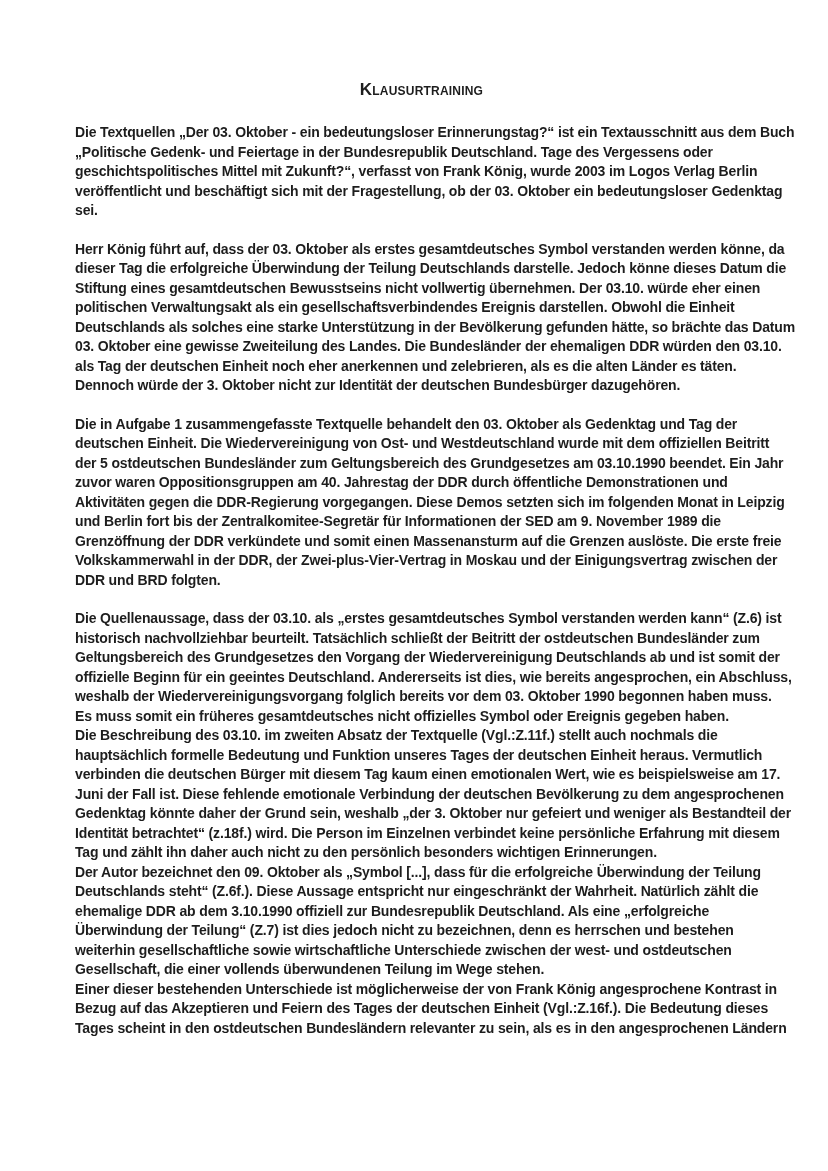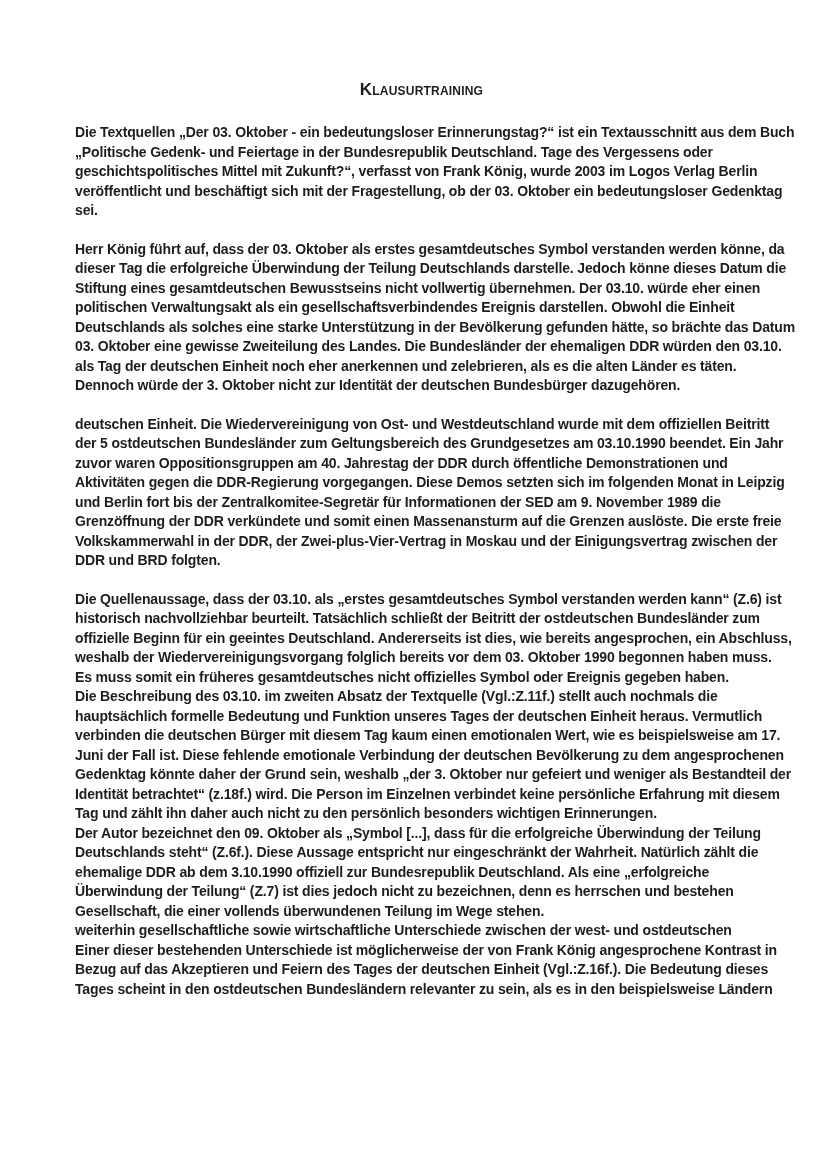--- a/index.html
+++ b/index.html
@@ -67,46 +67,48 @@
         <div class="line">Herr König führt auf, dass der 03. Oktober als erstes gesamtdeutsches Symbol verstanden werden könne, da</div>
         <div class="line">dieser Tag die erfolgreiche Überwindung der Teilung Deutschlands darstelle. Jedoch könne dieses Datum die</div>
         <div class="line">Stiftung eines gesamtdeutschen Bewusstseins nicht vollwertig übernehmen. Der 03.10. würde eher einen</div>
         <div class="line">politischen Verwaltungsakt als ein gesellschaftsverbindendes Ereignis darstellen. Obwohl die Einheit</div>
         <div class="line">Deutschlands als solches eine starke Unterstützung in der Bevölkerung gefunden hätte, so brächte das Datum</div>
         <div class="line">03. Oktober eine gewisse Zweiteilung des Landes. Die Bundesländer der ehemaligen DDR würden den 03.10.</div>
         <div class="line">als Tag der deutschen Einheit noch eher anerkennen und zelebrieren, als es die alten Länder es täten.</div>
         <div class="line">Dennoch würde der 3. Oktober nicht zur Identität der deutschen Bundesbürger dazugehören.</div>
       </div>
       <div class="para">
+        <div class="line">Die in Aufgabe 1 zusammengefasste Textquelle behandelt den 03. Oktober als Gedenktag und Tag der</div>
         <div class="line">deutschen Einheit. Die Wiedervereinigung von Ost- und Westdeutschland wurde mit dem offiziellen Beitritt</div>
         <div class="line">der 5 ostdeutschen Bundesländer zum Geltungsbereich des Grundgesetzes am 03.10.1990 beendet. Ein Jahr</div>
         <div class="line">zuvor waren Oppositionsgruppen am 40. Jahrestag der DDR durch öffentliche Demonstrationen und</div>
         <div class="line">Aktivitäten gegen die DDR-Regierung vorgegangen. Diese Demos setzten sich im folgenden Monat in Leipzig</div>
         <div class="line">und Berlin fort bis der Zentralkomitee-Segretär für Informationen der SED am 9. November 1989 die</div>
         <div class="line">Grenzöffnung der DDR verkündete und somit einen Massenansturm auf die Grenzen auslöste. Die erste freie</div>
         <div class="line">Volkskammerwahl in der DDR, der Zwei-plus-Vier-Vertrag in Moskau und der Einigungsvertrag zwischen der</div>
         <div class="line">DDR und BRD folgten.</div>
       </div>
       <div class="para">
         <div class="line">Die Quellenaussage, dass der 03.10. als „erstes gesamtdeutsches Symbol verstanden werden kann“ (Z.6) ist</div>
         <div class="line">historisch nachvollziehbar beurteilt. Tatsächlich schließt der Beitritt der ostdeutschen Bundesländer zum</div>
+        <div class="line">Geltungsbereich des Grundgesetzes den Vorgang der Wiedervereinigung Deutschlands ab und ist somit der</div>
         <div class="line">offizielle Beginn für ein geeintes Deutschland. Andererseits ist dies, wie bereits angesprochen, ein Abschluss,</div>
         <div class="line">weshalb der Wiedervereinigungsvorgang folglich bereits vor dem 03. Oktober 1990 begonnen haben muss.</div>
         <div class="line">Es muss somit ein früheres gesamtdeutsches nicht offizielles Symbol oder Ereignis gegeben haben.</div>
         <div class="line">Die Beschreibung des 03.10. im zweiten Absatz der Textquelle (Vgl.:Z.11f.) stellt auch nochmals die</div>
         <div class="line">hauptsächlich formelle Bedeutung und Funktion unseres Tages der deutschen Einheit heraus. Vermutlich</div>
         <div class="line">verbinden die deutschen Bürger mit diesem Tag kaum einen emotionalen Wert, wie es beispielsweise am 17.</div>
         <div class="line">Juni der Fall ist. Diese fehlende emotionale Verbindung der deutschen Bevölkerung zu dem angesprochenen</div>
         <div class="line">Gedenktag könnte daher der Grund sein, weshalb „der 3. Oktober nur gefeiert und weniger als Bestandteil der</div>
         <div class="line">Identität betrachtet“ (z.18f.) wird. Die Person im Einzelnen verbindet keine persönliche Erfahrung mit diesem</div>
         <div class="line">Tag und zählt ihn daher auch nicht zu den persönlich besonders wichtigen Erinnerungen.</div>
         <div class="line">Der Autor bezeichnet den 09. Oktober als „Symbol [...], dass für die erfolgreiche Überwindung der Teilung</div>
         <div class="line">Deutschlands steht“ (Z.6f.). Diese Aussage entspricht nur eingeschränkt der Wahrheit. Natürlich zählt die</div>
         <div class="line">ehemalige DDR ab dem 3.10.1990 offiziell zur Bundesrepublik Deutschland. Als eine „erfolgreiche</div>
         <div class="line">Überwindung der Teilung“ (Z.7) ist dies jedoch nicht zu bezeichnen, denn es herrschen und bestehen</div>
+        <div class="line">weiterhin gesellschaftliche sowie wirtschaftliche Unterschiede zwischen der west- und ostdeutschen</div>
         <div class="line">Gesellschaft, die einer vollends überwundenen Teilung im Wege stehen.</div>
-        <div class="line">weiterhin gesellschaftliche sowie wirtschaftliche Unterschiede zwischen der west- und ostdeutschen</div>
         <div class="line">Einer dieser bestehenden Unterschiede ist möglicherweise der von Frank König angesprochene Kontrast in</div>
         <div class="line">Bezug auf das Akzeptieren und Feiern des Tages der deutschen Einheit (Vgl.:Z.16f.). Die Bedeutung dieses</div>
-        <div class="line">Tages scheint in den ostdeutschen Bundesländern relevanter zu sein, als es in den beispielsweise Ländern</div>
+        <div class="line">Tages scheint in den ostdeutschen Bundesländern relevanter zu sein, als es in den angesprochenen Ländern</div>
       </div>
     </div>
 </div>
 
 </body></html>

